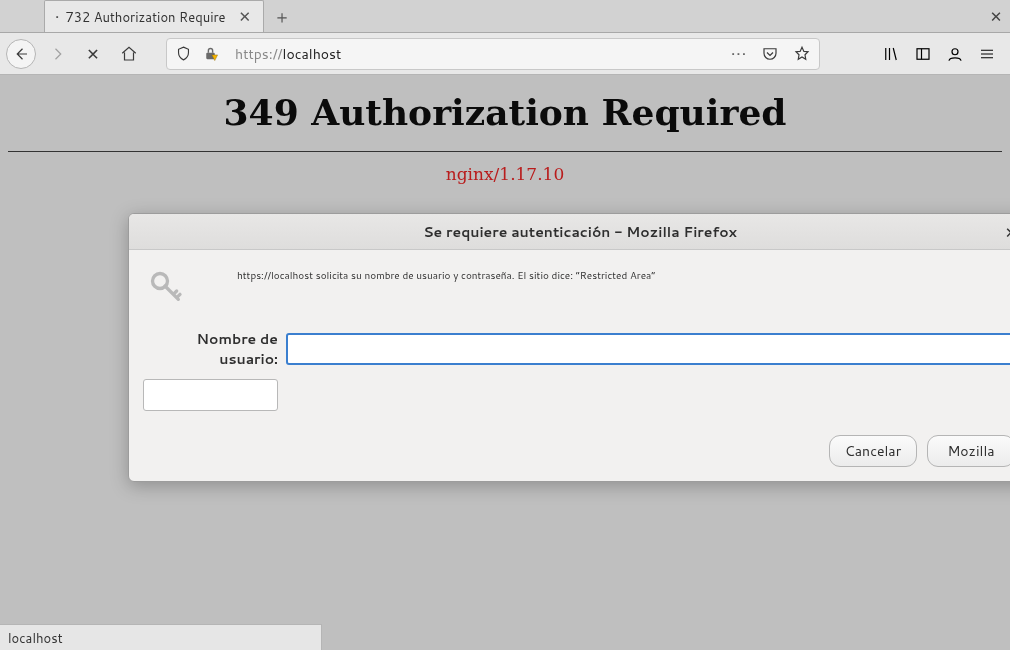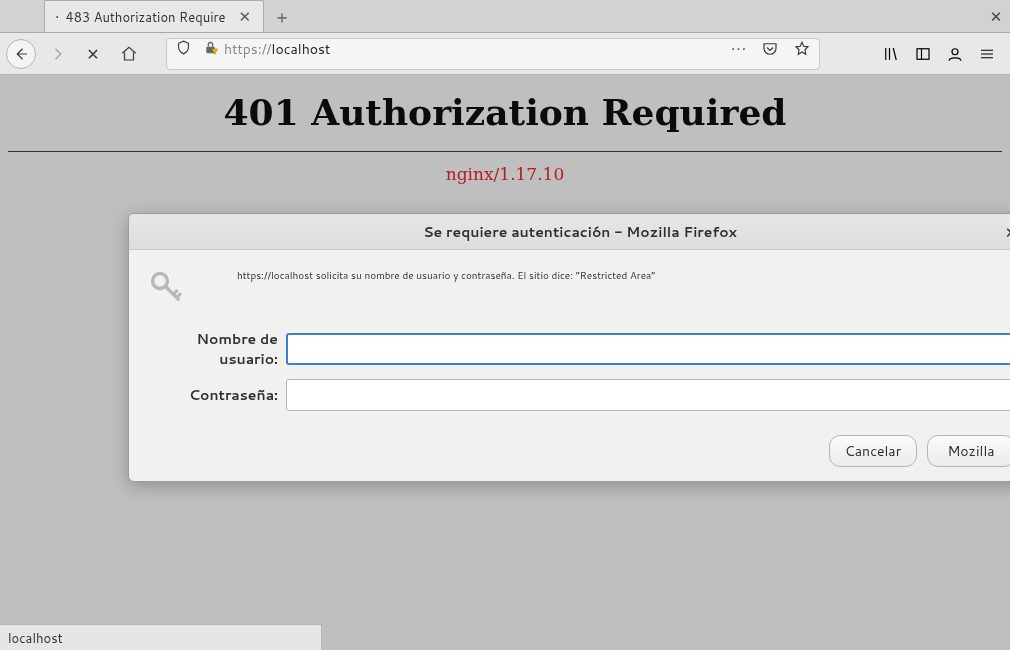--- a/index.html
+++ b/index.html
@@ -77,23 +77,23 @@
       background: #f4f4f4;
       border-radius: 50%;
     }
     .urlbar {
       flex: 1;
       height: 32px;
       background: #f5f5f5;
       border: 1px solid #c8c8c8;
       border-radius: 4px;
       display: flex;
-      align-items: flex-start;
+      align-items: center;
       padding: 0 8px;
-      gap: 5px;
+      gap: 16px;
       margin: 0 56px 0 16px;
       color: #3a3a3a;
       font-size: 14px;
     }
     .urlbar .url-prefix { color: #888; }
     .urlbar .url-host { color: #222; font-weight: 500; }
     .urlbar-leading { display: flex; align-items: center; gap: 10px; }
     .urlbar-text { flex: 1; display: flex; align-items: baseline; }
     .urlbar-trailing { display: flex; align-items: center; gap: 14px; }
     .toolbar-right { display: flex; align-items: center; gap: 14px; padding-right: 8px; }
@@ -243,21 +243,21 @@
       padding: 0 8px;
     }
   </style>
 </head>
 <body>
 
 <div class="tabstrip">
   <div class="tabstrip-spacer-left"></div>
   <div class="tab">
     <span class="tab-dot">•</span>
-    <span class="tab-title">483 Authorization Require</span>
+    <span class="tab-title">732 Authorization Require</span>
     <span class="tab-close">✕</span>
   </div>
   <div class="newtab-btn">
     <span>＋</span>
   </div>
   <div class="tabstrip-gap"></div>
   <div class="window-close">✕</div>
 </div>
 
 <div class="toolbar">
@@ -319,21 +319,21 @@
         <circle cx="12" cy="9" r="4" class="icon-stroke"></circle>
         <path class="icon-stroke" d="M4 21c1-5 15-5 16 0"></path>
       </svg>
     <svg width="18" height="18" viewBox="0 0 24 24">
         <path class="icon-stroke" d="M4 7h16M4 12h16M4 17h16"></path>
       </svg>
   </div>
 </div>
 
 <div class="page">
-  <h1 class="page-h1">401 Authorization Required</h1>
+  <h1 class="page-h1">349 Authorization Required</h1>
   <hr class="page-hr">
   <div class="page-sub">nginx/1.17.10</div>
 </div>
 
 <div class="dialog">
   <div class="dialog-titlebar">
     <span>Se requiere autenticación - Mozilla Firefox</span>
     <div class="dialog-close">
       <span>✕</span>
     </div>
@@ -344,21 +344,20 @@
         <svg width="40" height="40" viewBox="0 0 48 48">
           <circle cx="18" cy="18" r="9" fill="none" stroke="#b9b9b9" stroke-width="4"></circle>
           <path d="M24 24 L40 40 M34 34 l4 -4 M38 38 l4 -4" stroke="#b9b9b9" stroke-width="4" fill="none" stroke-linecap="round"></path>
         </svg>
       </div>
       <div class="dialog-message">https://localhost solicita su nombre de usuario y contraseña. El sitio dice: “Restricted Area”</div>
     </div>
     <div class="dialog-form">
       <label>Nombre de usuario:</label>
       <input class="focused" type="text" value="" style="">
-      <label>Contraseña:</label>
       <input type="password" value="" style="">
     </div>
   </div>
   <div class="dialog-buttons">
     <div class="dlgbtn">Cancelar</div>
     <div class="dlgbtn">Mozilla</div>
   </div>
 </div>
 
 <div class="statusbar">

